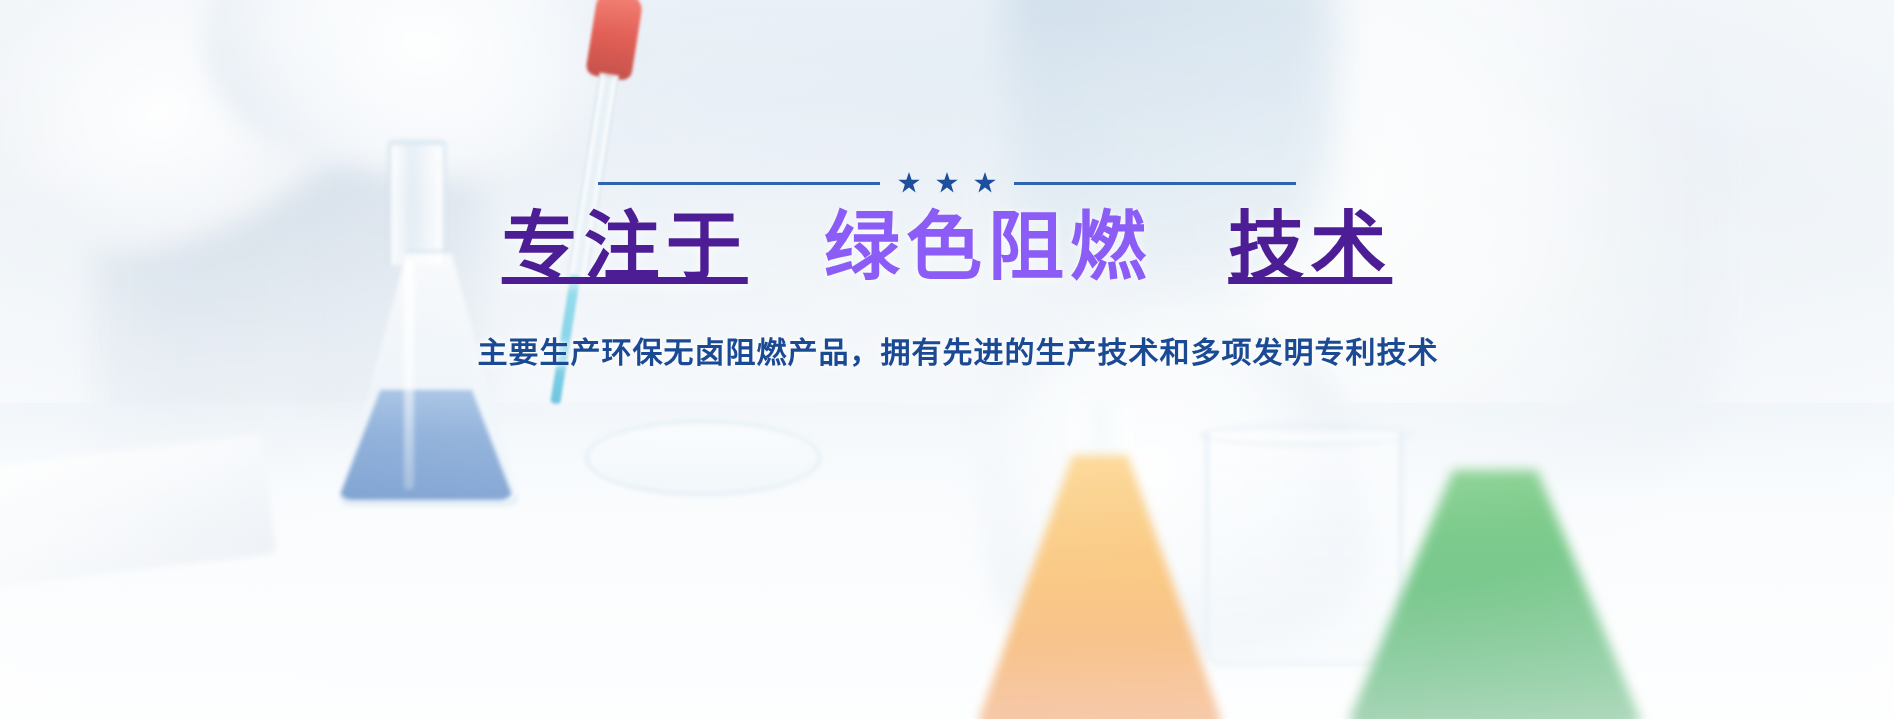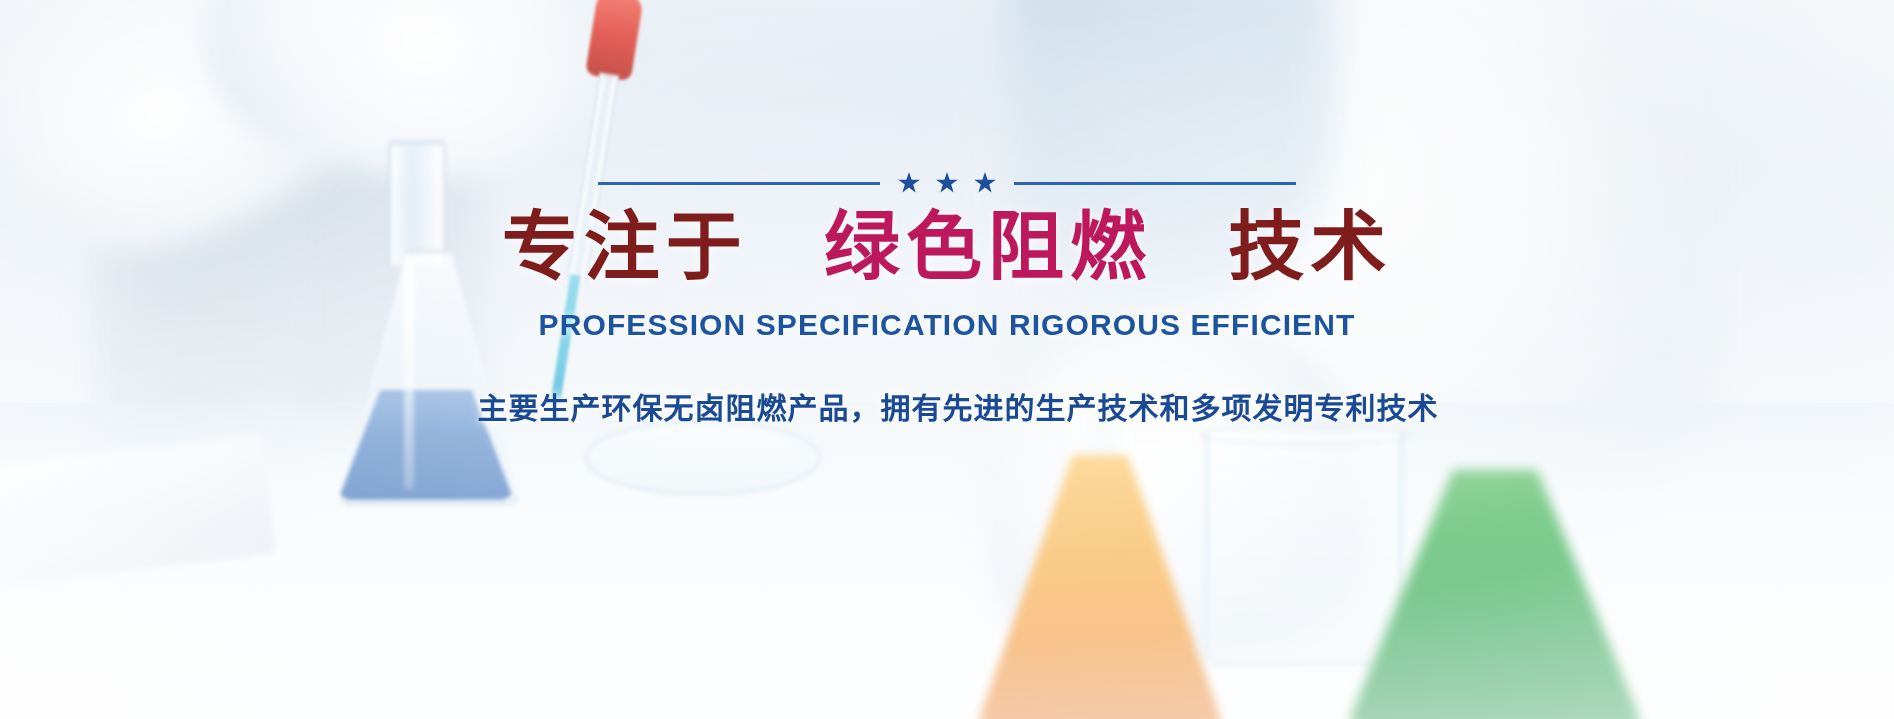--- a/index.html
+++ b/index.html
@@ -316,22 +316,22 @@
   
   .headline {
     font-size: 76px;
     line-height: 1.02;
     font-weight: 700;
     letter-spacing: 6px;
     white-space: nowrap;
     margin: 0;
     text-shadow: 0 2px 10px rgba(255,255,255,.75);
   }
-  .headline .seg-blue  { color: #7f1d1d; }
-  .headline .seg-green { color: #be185d; }
+  .headline .seg-blue  { color: #4c1d95; text-decoration: underline; }
+  .headline .seg-green { color: #8b5cf6; }
   .headline .gap { display: inline-block; width: 22px; }
 
   
   .subtitle-en {
     margin-top: 22px;
     font-size: 30px;
     font-weight: 700;
     letter-spacing: 1.1px;
     color: #1d54a0;
     white-space: nowrap;
@@ -411,18 +411,17 @@
     </div>
 
     <h1 class="headline">
       <span class="seg-blue">专注于</span>
       <span class="gap"></span>
       <span class="seg-green">绿色阻燃</span>
       <span class="gap"></span>
       <span class="seg-blue">技术</span>
     </h1>
 
-    <div class="subtitle-en">PROFESSION SPECIFICATION RIGOROUS EFFICIENT</div>
 
     <div class="tagline-cn">主要生产环保无卤阻燃产品，拥有先进的生产技术和多项发明专利技术</div>
 
   </div>
 </div>
 
 </body></html>

